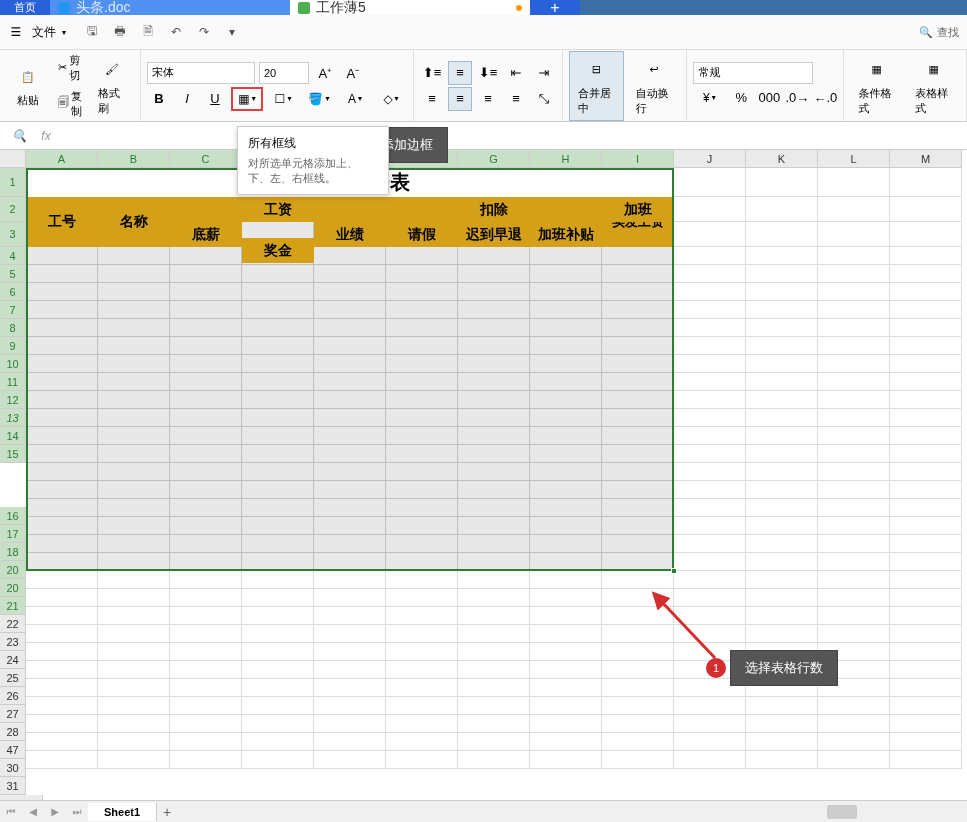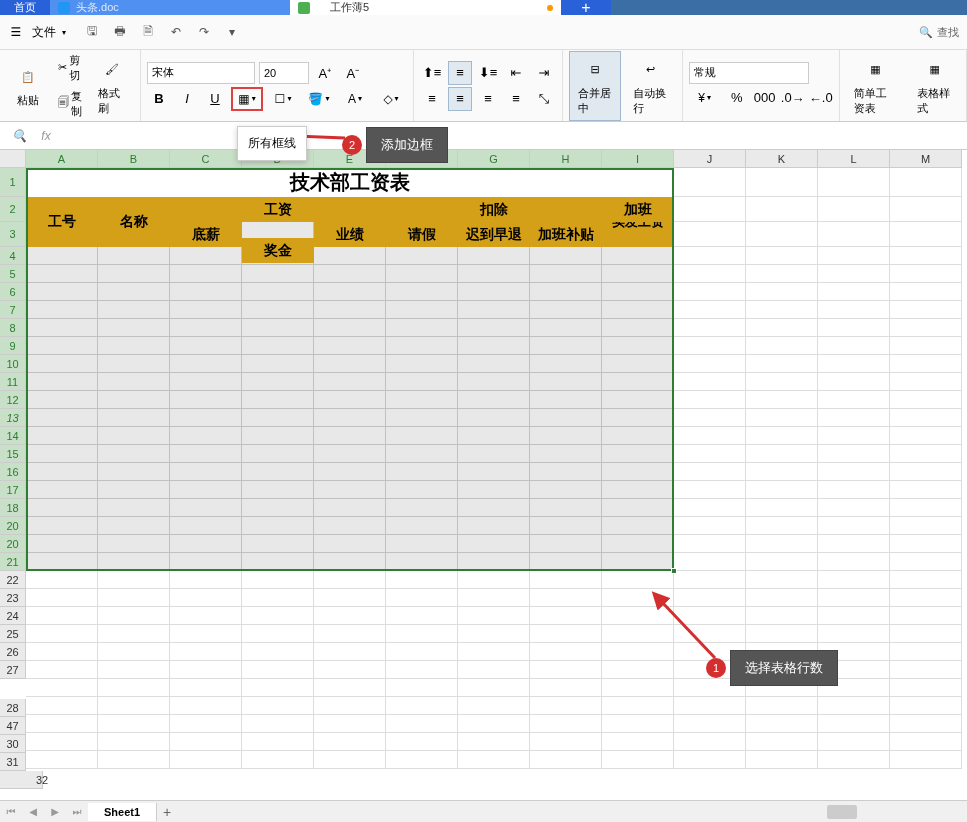--- a/index.html
+++ b/index.html
@@ -3,25 +3,25 @@
   <meta charset="utf-8">
   <style>
     * { margin: 0; padding: 0; box-sizing: border-box; }
     body { font-family: "Microsoft YaHei", Arial, sans-serif; font-size: 12px; background: #fff; overflow: hidden; }
     
     
     .tabs-bar { height: 15px; display: flex; background: #3a6ea5; }
     .tab-home { background: #2961d9; color: #fff; width: 50px; display: flex; align-items: center; justify-content: center; font-size: 11px; }
     .tab-doc { background: #5090f0; width: 240px; display: flex; align-items: center; padding: 0 8px; gap: 6px; }
     .tab-doc2 { background: #4080e0; width: 245px; display: flex; align-items: center; padding: 0 8px; gap: 6px; }
-    .tab-doc3 { background: #fff; color: #333; width: 271px; display: flex; align-items: center; padding: 0 8px; gap: 20px; }
+    .tab-doc3 { background: #fff; color: #333; width: 240px; display: flex; align-items: center; padding: 0 8px; gap: 6px; }
     .tab-plus { background: #2961d9; width: 50px; display: flex; align-items: center; justify-content: center; color: #fff; font-size: 16px; }
     .tab-icon { width: 12px; height: 12px; background: #4CAF50; border-radius: 2px; }
     .tab-icon-doc { width: 12px; height: 12px; background: #2196F3; border-radius: 2px; }
-    .tab-text { font-size: 11px; color: rgba(255,255,255,0.8); flex: 1; }
+    .tab-text { font-size: 14px; color: rgba(255,255,255,0.8); flex: 1; }
     .tab-doc3 .tab-text { color: #333; }
     .dot-orange { width: 6px; height: 6px; background: #ff9800; border-radius: 50%; }
     
     
     .menu-bar { height: 35px; display: flex; align-items: center; background: #fafafa; border-bottom: 1px solid #ddd; padding: 0 8px; gap: 2px; }
     .menu-icon { width: 16px; height: 16px; display: inline-flex; align-items: center; justify-content: center; }
     .file-menu { display: flex; align-items: center; gap: 4px; padding: 4px 6px; cursor: pointer; }
     .qat { display: flex; align-items: center; gap: 8px; margin-left: 8px; }
     .qat-btn { width: 20px; height: 20px; display: flex; align-items: center; justify-content: center; cursor: pointer; color: #555; }
     .tabs-menu { display: flex; margin-left: 20px; gap: 2px; }
@@ -210,39 +210,40 @@
         <span class="fmt-btn">000</span>
         <span class="fmt-btn">.0→</span>
         <span class="fmt-btn">←.0</span>
       </div>
     </div>
   </div>
   <div class="ribbon-group">
     <div class="ribbon-row">
       <div class="ribbon-big-btn">
         <div class="ribbon-icon-big">▦</div>
-        <span>简单工资表</span>
+        <span>条件格式</span>
       </div>
       <div class="ribbon-big-btn">
         <div class="ribbon-icon-big">▦</div>
         <span>表格样式</span>
       </div>
     </div>
   </div>
 </div>
 
 <div class="formula-bar">
   <div class="fx-btns">
     <span class="fx-btn">🔍</span>
     <span class="fx-btn">fx</span>
   </div>
 </div>
 
 <div class="tooltip-box" style="left:237px;top:126px;">
   <div class="tooltip-title">所有框线</div>
+  <div class="tooltip-desc">对所选单元格添加上、下、左、右框线。</div>
 </div>
 
 <svg class="arrow-svg" style="left:290px;top:128px;" width="60" height="20">
   <defs>
       <marker id="ah2" markerWidth="10" markerHeight="10" refX="2" refY="3" orient="auto">
         <polygon points="0 0, 6 3, 0 6" fill="#d32f2f"></polygon>
       </marker>
     </defs>
   <line x1="55" y1="10" x2="5" y2="8" stroke="#d32f2f" stroke-width="3" marker-end="url(#ah2)"></line>
 </svg>
@@ -290,33 +291,33 @@
       <div class="row-header sel" style="height: 18px;">6</div>
       <div class="row-header sel" style="height: 18px;">7</div>
       <div class="row-header sel" style="height: 18px;">8</div>
       <div class="row-header sel" style="height: 18px;">9</div>
       <div class="row-header sel" style="height: 18px;">10</div>
       <div class="row-header sel" style="height: 18px;">11</div>
       <div class="row-header sel" style="height: 18px;">12</div>
       <div class="row-header sel" style="height: 18px; font-style: italic;">13</div>
       <div class="row-header sel" style="height: 18px;">14</div>
       <div class="row-header sel" style="height: 18px;">15</div>
-      <div class="row-header sel" style="height: 18px;">16</div>
+      <div class="row-header sel" style="height: 18px; margin-top: 44px;">16</div>
       <div class="row-header sel" style="height: 18px;">17</div>
       <div class="row-header sel" style="height: 18px;">18</div>
       <div class="row-header sel" style="height: 18px;">20</div>
       <div class="row-header sel" style="height: 18px;">20</div>
       <div class="row-header sel" style="height: 18px;">21</div>
       <div class="row-header" style="height: 18px;">22</div>
       <div class="row-header" style="height: 18px;">23</div>
       <div class="row-header" style="height: 18px;">24</div>
       <div class="row-header" style="height: 18px;">25</div>
       <div class="row-header" style="height: 18px;">26</div>
       <div class="row-header" style="height: 18px;">27</div>
-      <div class="row-header" style="height: 18px; margin-top: 20px;">28</div>
+      <div class="row-header" style="height: 18px;">28</div>
       <div class="row-header" style="height: 18px;">47</div>
       <div class="row-header" style="height: 18px;">30</div>
       <div class="row-header" style="height: 18px;">31</div>
       <div class="row-header" style="height: 18px; padding-left: 42px;">32</div>
     </div>
     <div class="cells">
       <div class="cell selected" style="left: 0px; top: 0px; width: 72px; height: 29px;"></div>
       <div class="cell selected" style="left: 72px; top: 0px; width: 72px; height: 29px;"></div>
       <div class="cell selected" style="left: 144px; top: 0px; width: 72px; height: 29px;"></div>
       <div class="cell selected" style="left: 216px; top: 0px; width: 72px; height: 29px;"></div>

